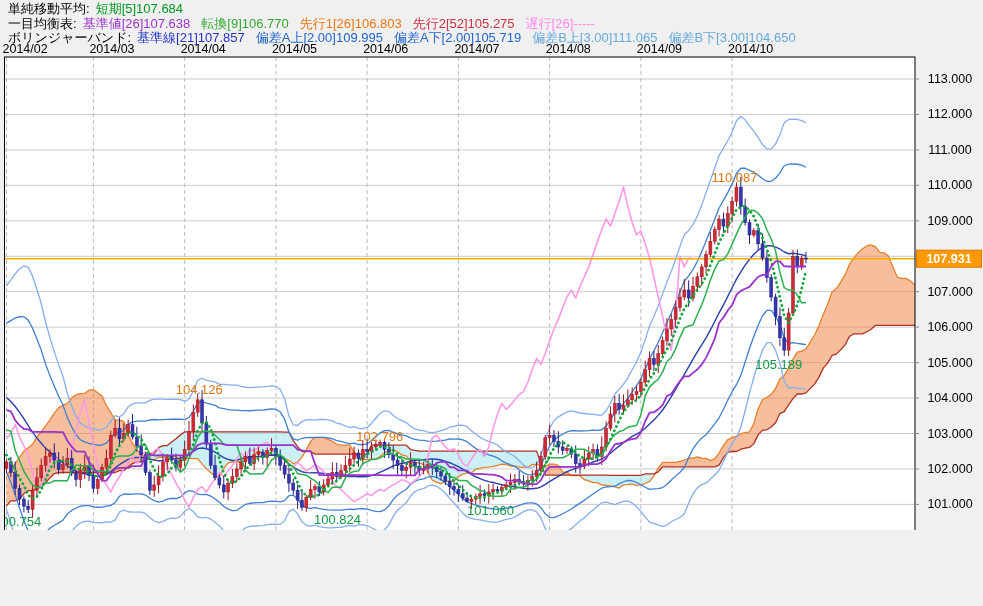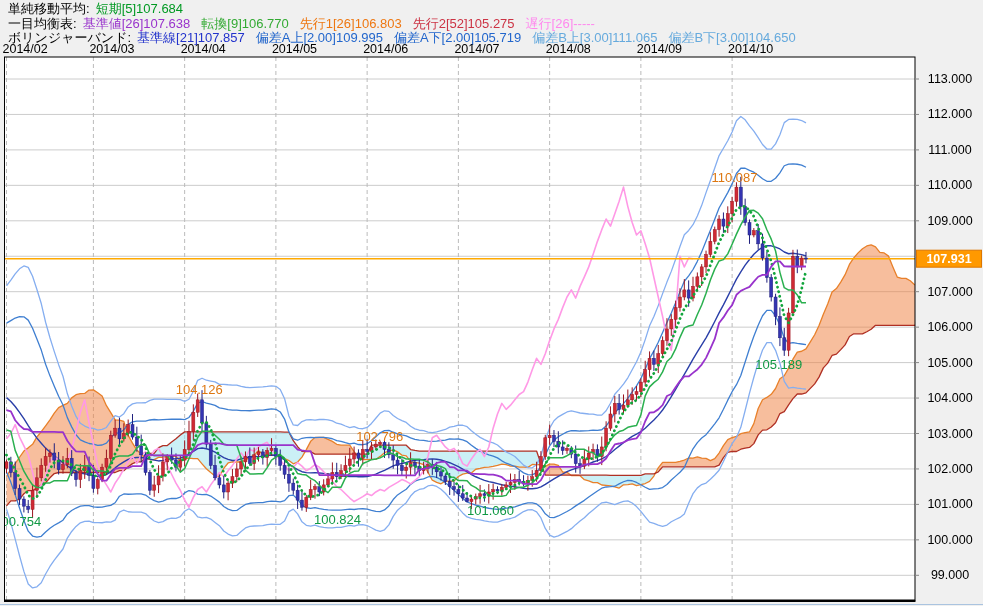--- a/index.html
+++ b/index.html
@@ -1,16 +1,16 @@
 <!DOCTYPE html>
 <html><head>
 <meta charset="utf-8">
 <style>
   html,body{margin:0;padding:0;background:#f0f0f0;}
-  #app{position:relative;width:983px;height:606px;background:#f0f0f0;overflow:hidden;
+  #app{position:relative;width:983px;height:530px;background:#f0f0f0;overflow:hidden;
        font-family:"Liberation Sans","DejaVu Sans",sans-serif;}
   #header{position:absolute;left:8px;top:2px;line-height:14.5px;font-size:13px;white-space:nowrap;}
   .hrow{height:14.5px;}
   .hlabel{color:#000;margin-right:6px;}
   .hitem{margin-right:11px;}
   #chart-svg{position:absolute;left:0;top:0;}
 </style>
 </head>
 <body>
 <div id="app">

